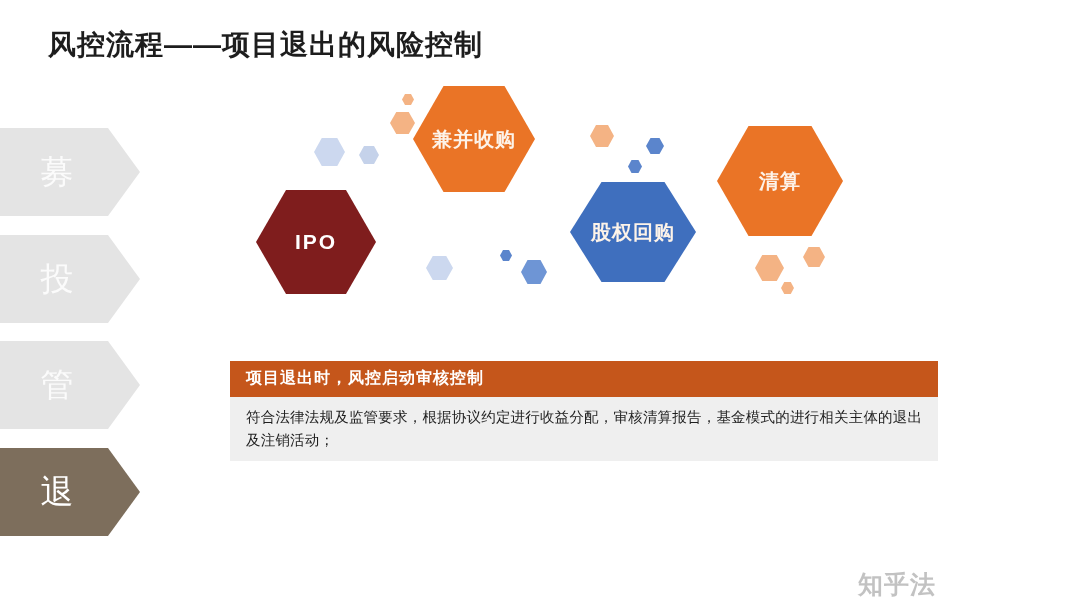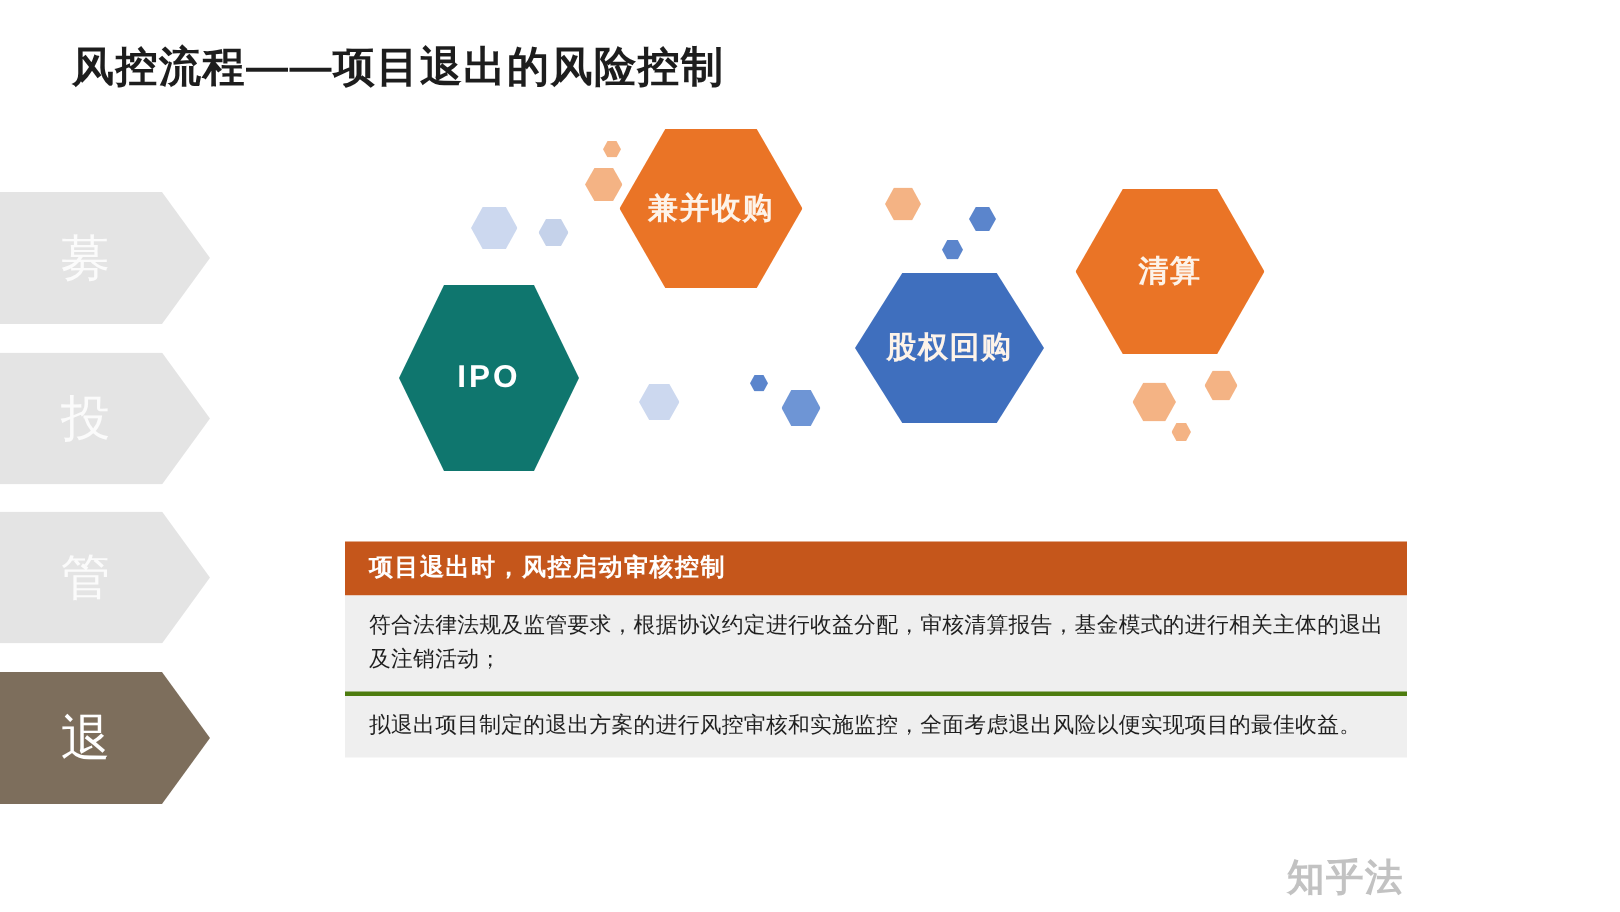--- a/index.html
+++ b/index.html
@@ -78,21 +78,21 @@
     font-family: "Liberation Serif", "DejaVu Serif", serif;
   }
   .hex-label.latin {
     font-size: 21px;
     letter-spacing: 2px;
     font-family: "Liberation Sans", sans-serif;
     color: #ffffff;
   }
 
   
-  .hex-ipo    { left: 36px;  top: 120px; width: 120px; height: 124px; background: #0f766e; }
+  .hex-ipo    { left: 26px;  top: 120px; width: 120px; height: 104px; background: #7f1d1d; }
   .hex-merge  { left: 183px; top: 16px;  width: 122px; height: 106px; background: #ea7426; }
   .hex-equity { left: 340px; top: 112px; width: 126px; height: 100px; background: #3f6fbe; }
   .hex-liquid { left: 487px; top: 20px;  width: 126px; height: 110px; background: #ea7426; margin-top: 36px; }
 
   
   .deco { position: absolute; clip-path: polygon(25% 0%, 75% 0%, 100% 50%, 75% 100%, 25% 100%, 0% 50%); }
   .d1  { left: 84px;  top: 68px;  width: 31px; height: 28px; background: #ccd8ef; }
   .d2  { left: 129px; top: 76px;  width: 20px; height: 18px; background: #c5d2ea; }
   .d3  { left: 160px; top: 42px;  width: 25px; height: 22px; background: #f4b384; }
   .d4  { left: 172px; top: 24px;  width: 12px; height: 11px; background: #f4b384; }
@@ -203,21 +203,20 @@
     </div>
     <div class="hex hex-liquid">
       <span class="hex-label">清算</span>
     </div>
   </div>
 
   <div class="panel">
     <div class="panel-header">项目退出时，风控启动审核控制</div>
     <div class="panel-body">
       <div class="panel-row">符合法律法规及监管要求，根据协议约定进行收益分配，审核清算报告，基金模式的进行相关主体的退出及注销活动；</div>
-      <div class="panel-row">拟退出项目制定的退出方案的进行风控审核和实施监控，全面考虑退出风险以便实现项目的最佳收益。</div>
     </div>
   </div>
 
   <div class="watermark">
     <span class="wm-text">知乎法</span>
   </div>
 
 </div>
 
 </body></html>

